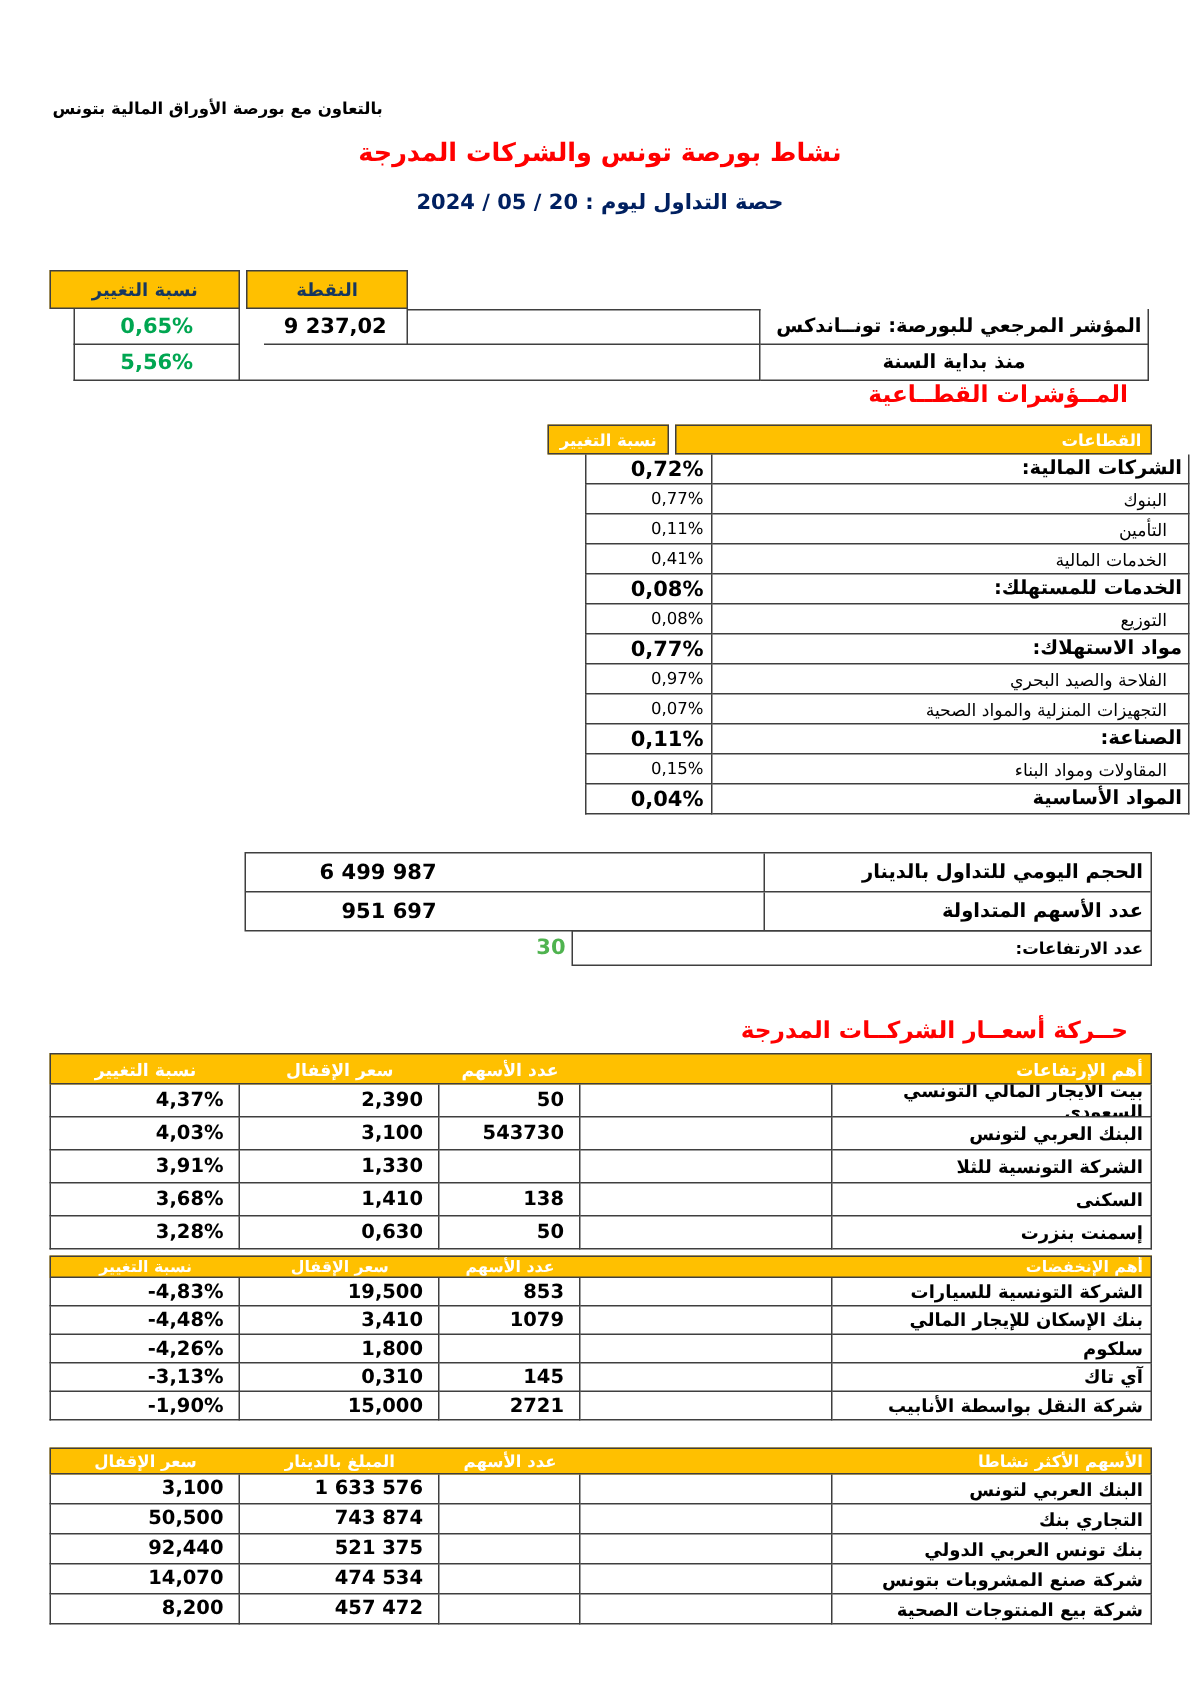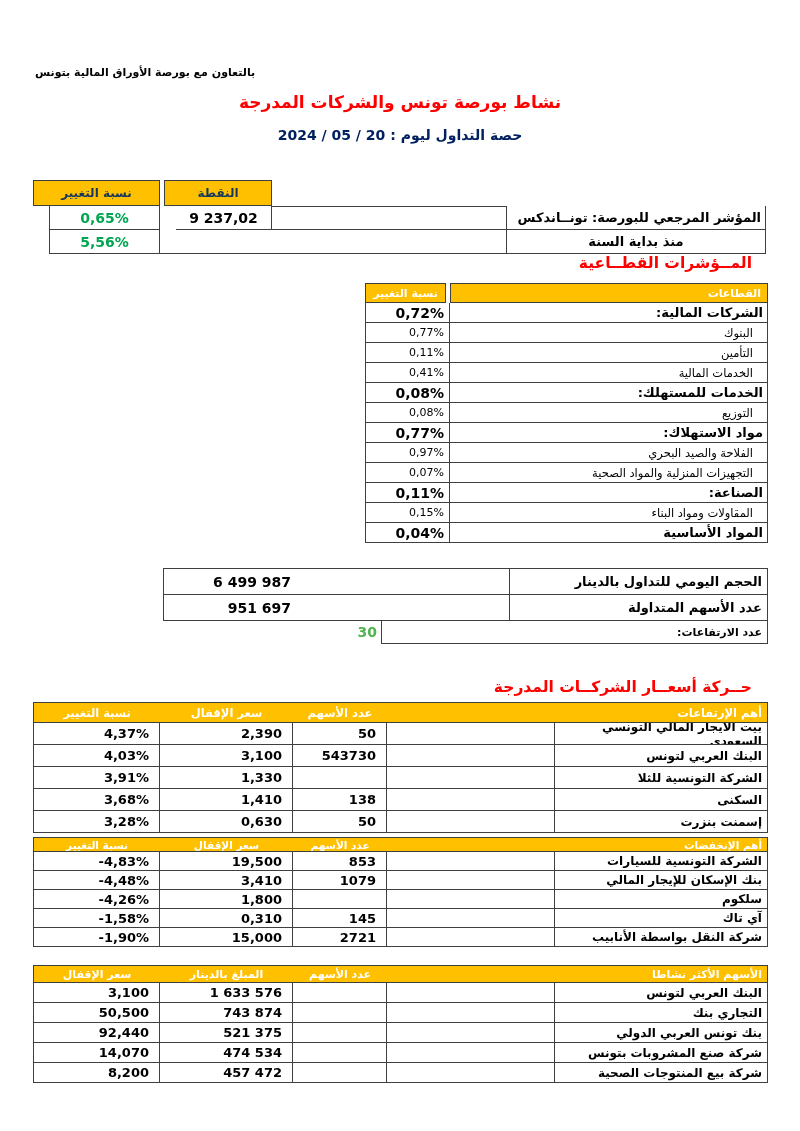--- a/index.html
+++ b/index.html
@@ -29,21 +29,21 @@
   .idx .val{font-size:14px;font-weight:bold;justify-content:center;padding-right:0;}
   .idx .lab{font-weight:bold;font-size:13px;padding-right:4px;}
   .idx .lab.ctr2{justify-content:center;padding-right:0;}
   .idx .span2{grid-column:2 / span 2;}
   
   .stable{position:absolute;left:365px;top:283px;width:403px;}
   .shead{display:grid;grid-template-columns:85px 318px;height:20px;}
   .shead .cell{color:#fff;font-weight:bold;font-size:11px;}
   .shead .c1{justify-content:center;margin-right:4px;}
   .shead .c2{justify-content:flex-start;padding-right:6px;}
-  .srow{display:grid;grid-template-columns:85px 318px;height:20px;}
+  .srow{display:grid;grid-template-columns:85px 318px;height:20px;margin-left:25px;}
   .srow .cell{border-right:1px solid var(--line);border-bottom:1px solid var(--line);}
   .srow .cell:first-child{border-left:1px solid var(--line);}
   .srow:first-of-type .cell{border-top:1px solid var(--line);}
   .sval{direction:ltr;justify-content:flex-end;padding-right:5px;font-size:11px;}
   .slab{justify-content:flex-start;padding-right:14px;font-size:11.5px;}
   .srow.bold .sval{font-size:14px;font-weight:bold;}
   .srow.bold .slab{font-size:13px;font-weight:bold;padding-right:4px;}
   
   .vol{position:absolute;left:163px;top:568px;width:605px;box-sizing:border-box;
        border:1px solid var(--line);}
@@ -244,21 +244,21 @@
         <div class="cell name" dir="rtl">بنك الإسكان للإيجار المالي</div>
       </div>
       <div class="trow">
         <div class="cell num">-4,26%</div>
         <div class="cell num">1,800</div>
         <div class="cell num"></div>
         <div class="cell"></div>
         <div class="cell name" dir="rtl">سلكوم</div>
       </div>
       <div class="trow">
-        <div class="cell num">-1,58%</div>
+        <div class="cell num">-3,13%</div>
         <div class="cell num">0,310</div>
         <div class="cell num">145</div>
         <div class="cell"></div>
         <div class="cell name" dir="rtl">آي تاك</div>
       </div>
       <div class="trow">
         <div class="cell num">-1,90%</div>
         <div class="cell num">15,000</div>
         <div class="cell num">2721</div>
         <div class="cell"></div>

